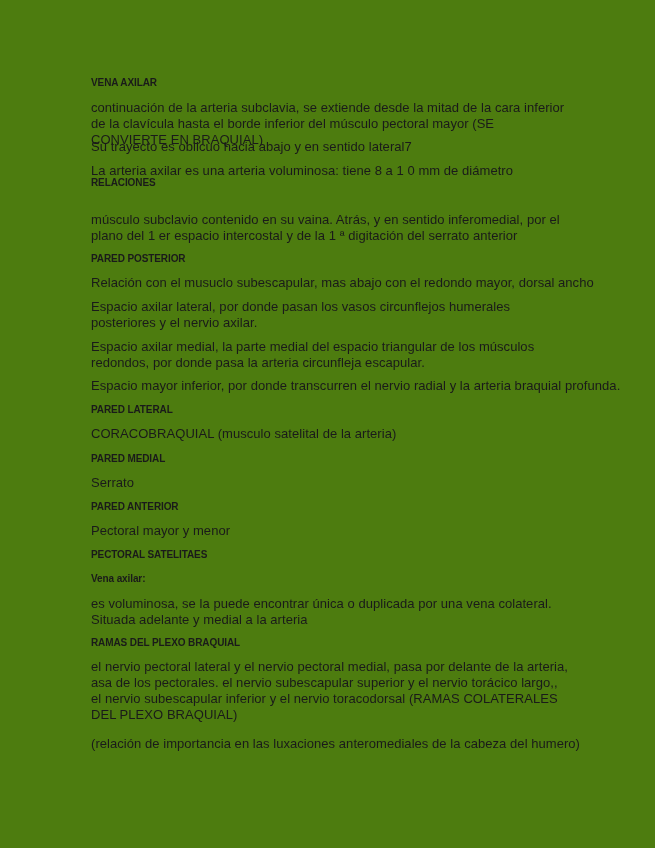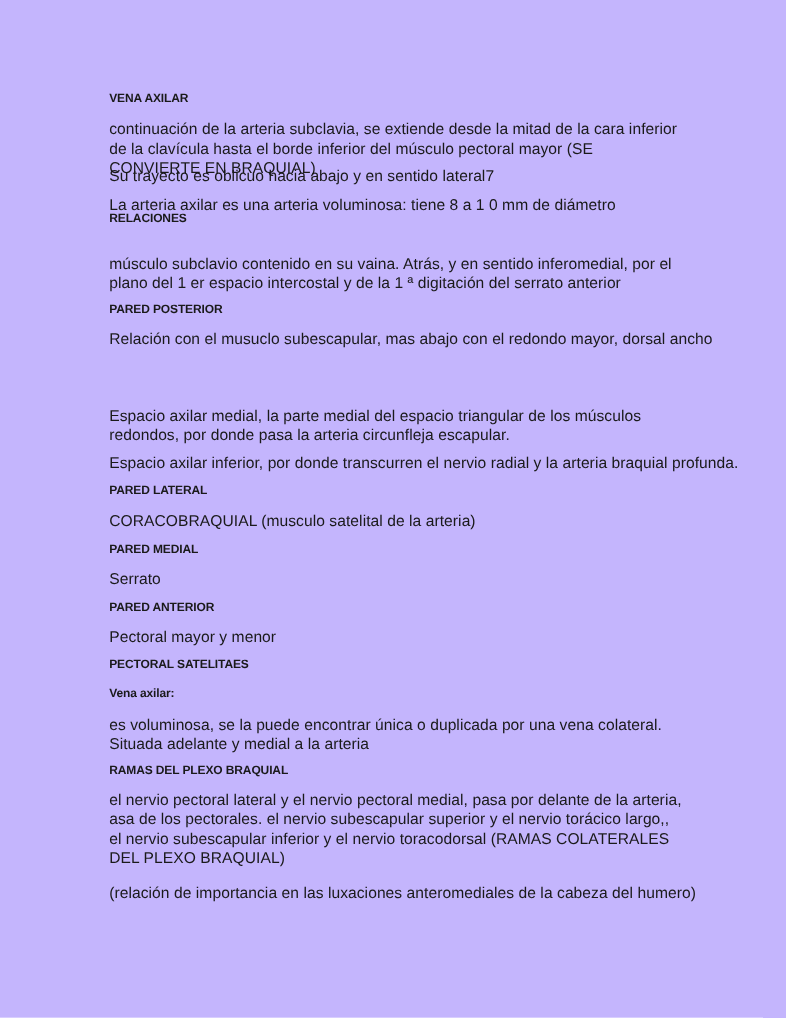--- a/index.html
+++ b/index.html
@@ -14,21 +14,21 @@
       overflow: hidden;
       font-family: "Liberation Sans", "DejaVu Sans", sans-serif;
       color: #1a1a1a;
     }
     .page {
       position: absolute;
       left: 0;
       top: 0;
       width: 655px;
       height: 848px;
-      background: #c4b5fd;
+      background: #4d7c0f;
     }
     .line {
       position: absolute;
       left: 91px;
       font-size: 13px;
       line-height: 16px;
       white-space: nowrap;
       letter-spacing: 0.05px;
     }
     .heading {
@@ -46,22 +46,23 @@
 
 <div class="page">
   <div class="line heading" style="top:75px">VENA AXILAR</div>
   <div class="line para" style="top:100px">continuación de la arteria subclavia, se extiende desde la mitad de la cara inferior de la clavícula hasta el borde inferior del músculo pectoral mayor (SE CONVIERTE EN BRAQUIAL)</div>
   <div class="line" style="top:139px">Su trayecto es oblicuo hacia abajo y en sentido lateral7</div>
   <div class="line" style="top:163px">La arteria axilar es una arteria voluminosa: tiene 8 a 1 0 mm de diámetro</div>
   <div class="line heading" style="top:175px">RELACIONES</div>
   <div class="line para" style="top:212px">músculo subclavio contenido en su vaina. Atrás, y en sentido inferomedial, por el plano del 1 er espacio intercostal y de la 1 ª digitación del serrato anterior</div>
   <div class="line heading" style="top:251px">PARED POSTERIOR</div>
   <div class="line" style="top:275px">Relación con el musuclo subescapular, mas abajo con el redondo mayor, dorsal ancho</div>
+  <div class="line para" style="top:299px">Espacio axilar lateral, por donde pasan los vasos circunflejos humerales posteriores y el nervio axilar.</div>
   <div class="line para" style="top:339px">Espacio axilar medial, la parte medial del espacio triangular de los músculos redondos, por donde pasa la arteria circunfleja escapular.</div>
-  <div class="line" style="top:378px">Espacio axilar inferior, por donde transcurren el nervio radial y la arteria braquial profunda.</div>
+  <div class="line" style="top:378px">Espacio mayor inferior, por donde transcurren el nervio radial y la arteria braquial profunda.</div>
   <div class="line heading" style="top:402px">PARED LATERAL</div>
   <div class="line" style="top:426px">CORACOBRAQUIAL (musculo satelital de la arteria)</div>
   <div class="line heading" style="top:451px">PARED MEDIAL</div>
   <div class="line" style="top:475px">Serrato</div>
   <div class="line heading" style="top:499px">PARED ANTERIOR</div>
   <div class="line" style="top:523px">Pectoral mayor y menor</div>
   <div class="line heading" style="top:547px">PECTORAL SATELITAES</div>
   <div class="line heading" style="top:571px">Vena axilar:</div>
   <div class="line heading" style="top:635px">RAMAS DEL PLEXO BRAQUIAL</div>
   <div class="line para" style="top:596px">es voluminosa, se la puede encontrar única o duplicada por una vena colateral. Situada adelante y medial a la arteria</div>

